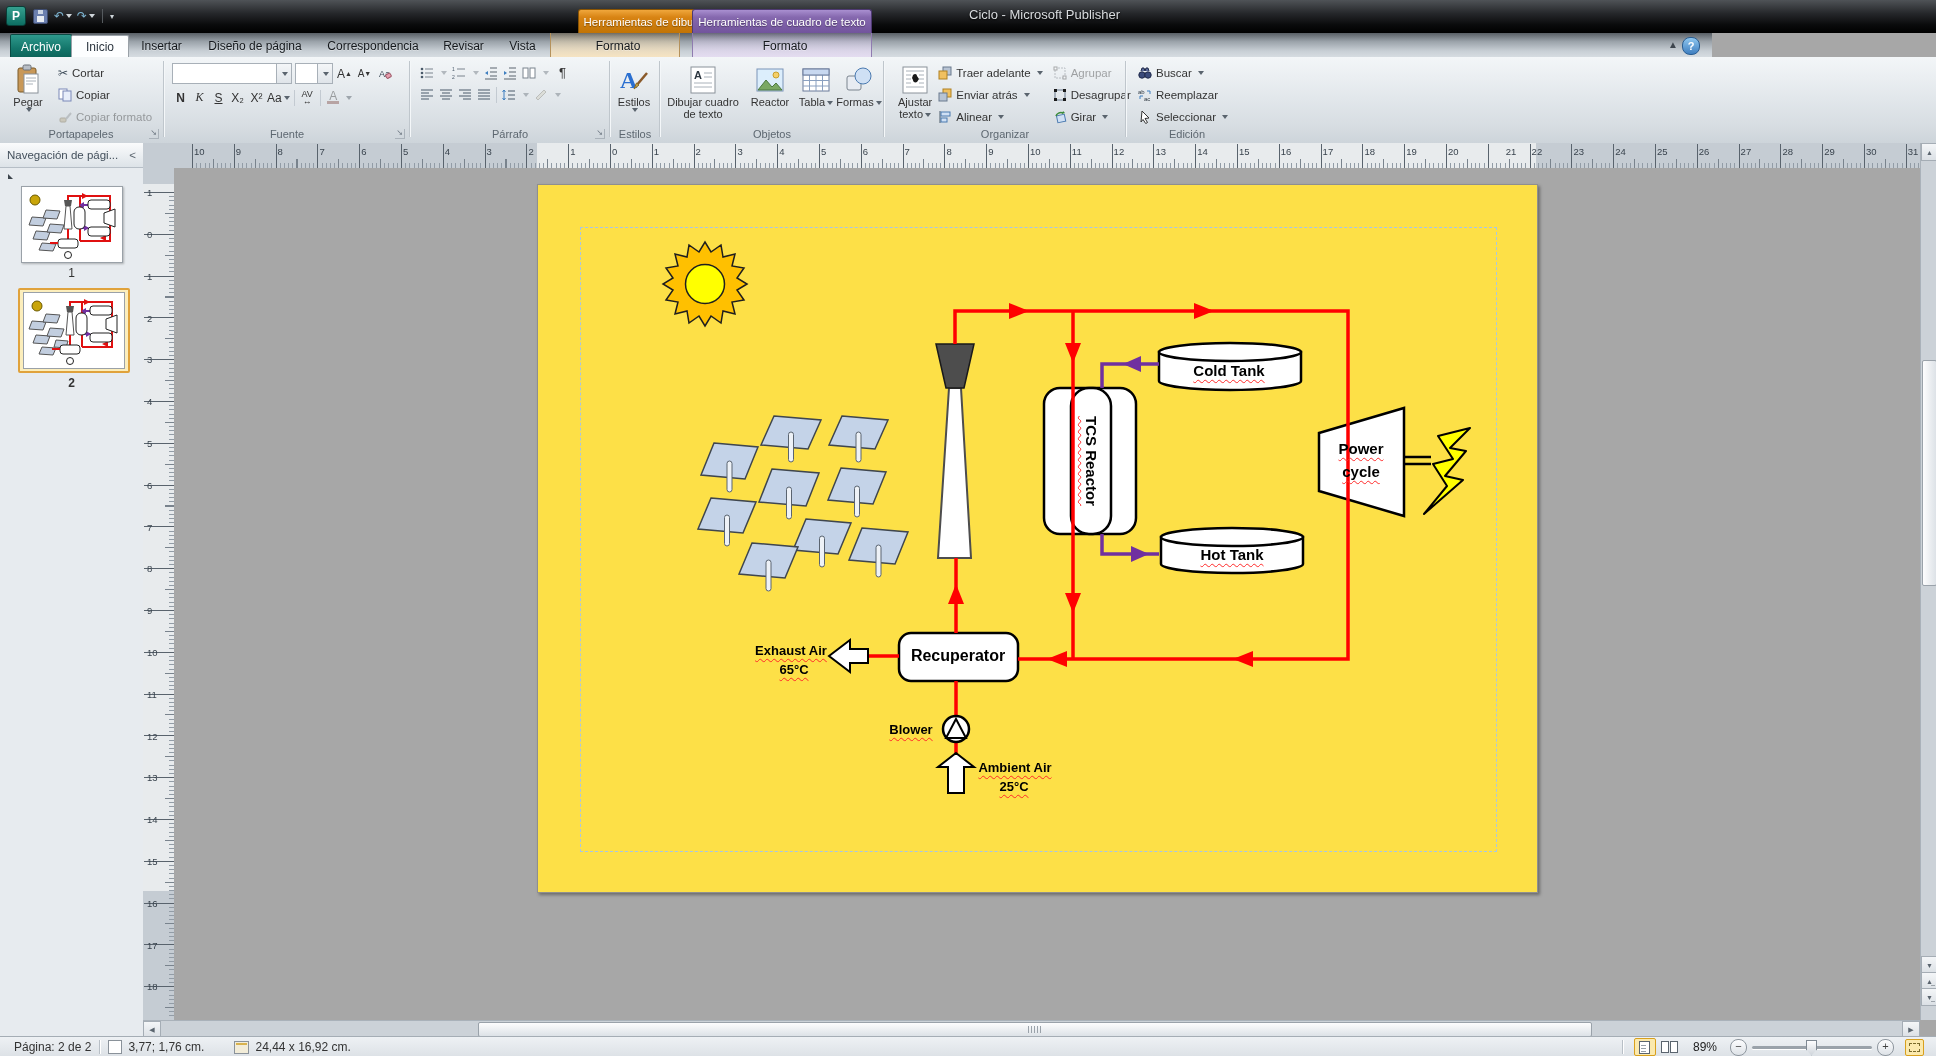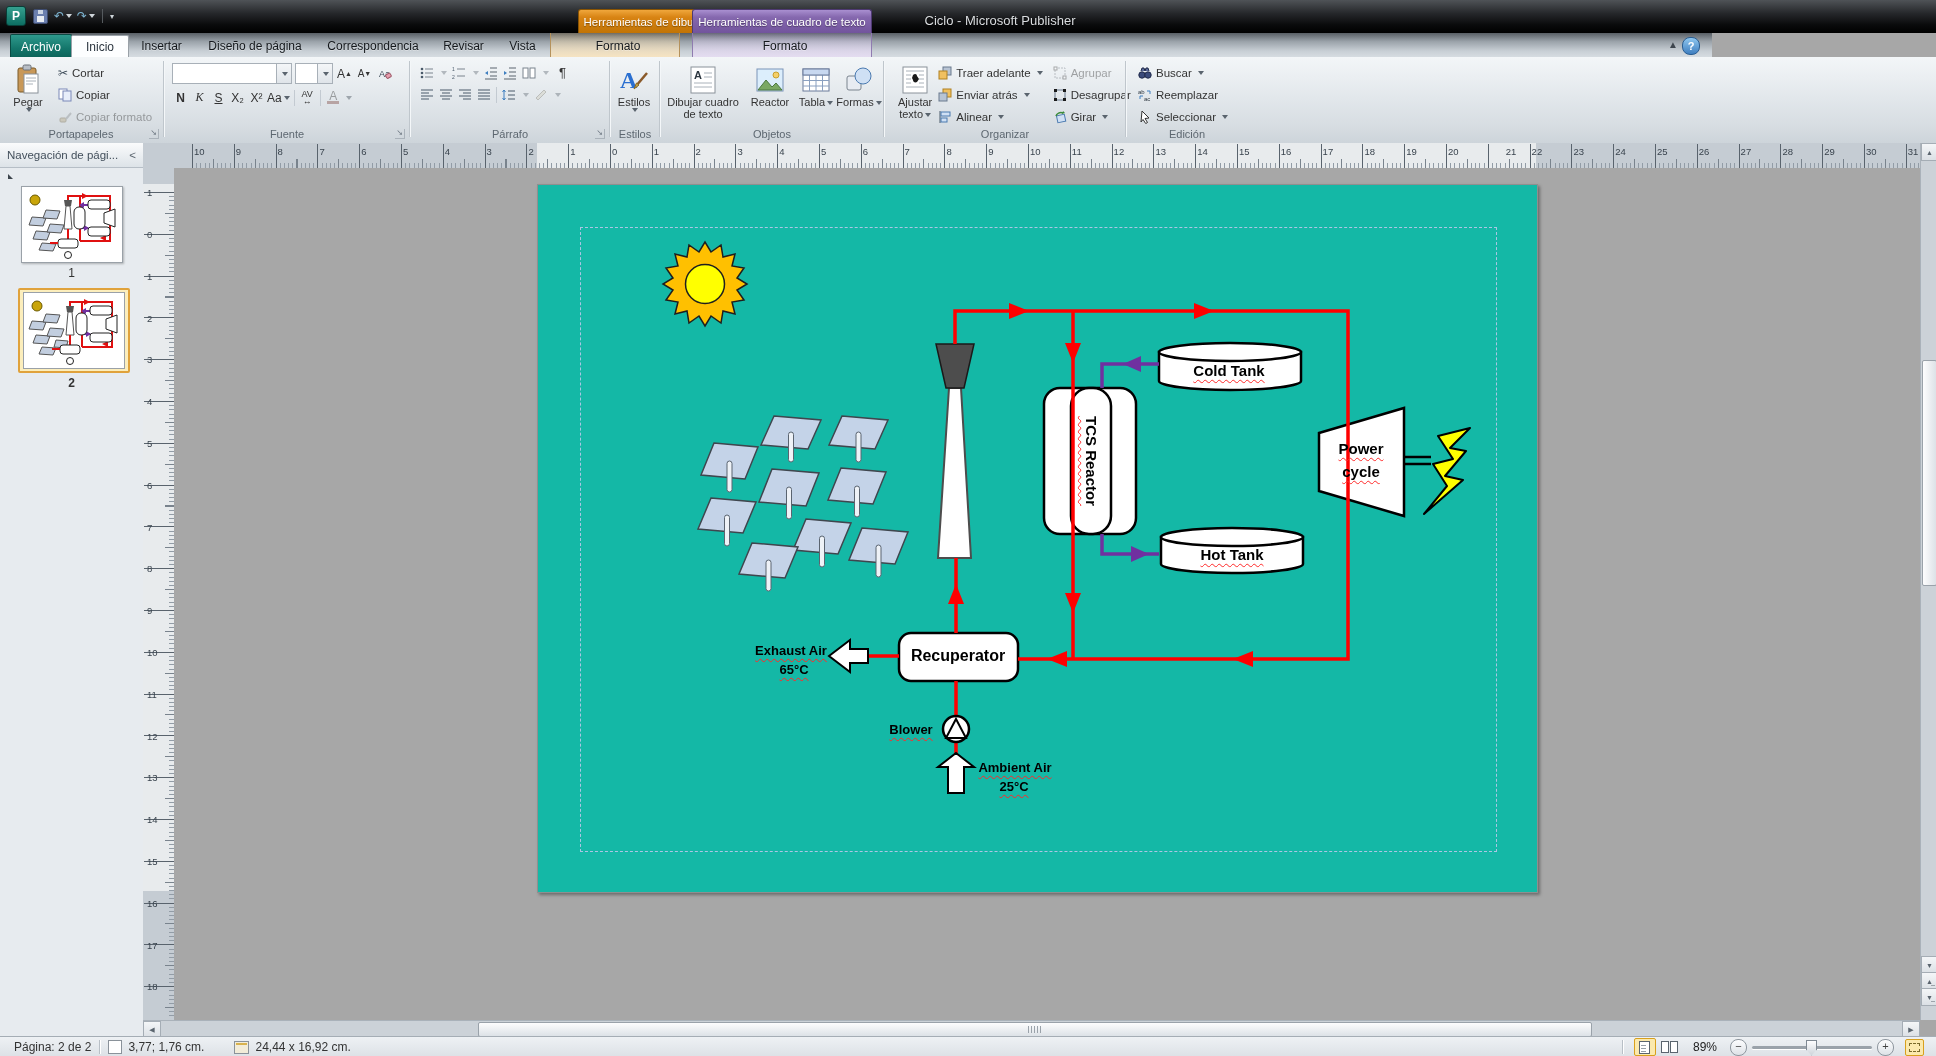--- a/index.html
+++ b/index.html
@@ -14,21 +14,21 @@
   .qat-btn{width:18px;height:18px;display:flex;align-items:center;justify-content:center;
     font-size:12px;color:#9fd4e8;}
   .p-logo{width:18px;height:18px;border-radius:3px;background:linear-gradient(#35a08f,#0d6e62);
     color:#fff;font-weight:bold;font-size:12px;display:flex;align-items:center;justify-content:center;
     border:1px solid #083f38;}
   .floppy{width:13px;height:13px;background:#6b7fae;border:1px solid #3d4b6e;border-radius:2px;position:relative;}
   .floppy:before{content:"";position:absolute;left:3px;top:6px;width:7px;height:6px;background:#e8ecf2;}
   .floppy:after{content:"";position:absolute;left:4px;top:0;width:5px;height:4px;background:#cdd6e4;}
   .qat-caret{color:#cfd6da;font-size:8px;}
   .qat-sep{width:1px;height:14px;background:#555a5e;margin:0 2px;}
-  #window-title{position:absolute;left:880px;top:13px;width:240px;text-align:center;
+  #window-title{position:absolute;left:880px;top:7px;width:240px;text-align:right;
     color:#d9dcdf;font-size:13px;text-shadow:0 1px 2px #000;}
   .ctx-block{position:absolute;top:9px;height:24px;border-radius:3px 3px 0 0;
     display:flex;align-items:center;justify-content:center;color:#fff;font-size:11.5px;
     text-shadow:0 1px 1px rgba(0,0,0,.4);}
   #ctx-drawing{left:578px;width:128px;
     background:linear-gradient(#f0a73c 0%,#d88414 30%,#c07304 100%);border:1px solid #8a5403;border-bottom:none;}
   #ctx-textbox{left:692px;width:178px;
     background:linear-gradient(#a98fd0 0%,#8568ae 30%,#71539c 100%);border:1px solid #4f3a73;border-bottom:none;}
 
   
@@ -102,21 +102,21 @@
       repeating-linear-gradient(to bottom,#929ca6 0 1px,transparent 1px 4.18px);
     background-size:30px 100%,9px 100%,5px 100%;
     background-position:100% 24.2px,100% 24.2px,100% 24.2px;
     background-repeat:no-repeat;}
   .ruler-num{position:absolute;font-size:9.5px;color:#39434d;}
   #vruler .ruler-num{left:4px;}
   #hruler .ruler-num{top:3px;}
 
   
   #workspace{position:absolute;left:174px;top:168px;width:1746px;height:852px;background:#a7a7a7;overflow:hidden;}
-  #page{position:absolute;left:363px;top:16px;width:999px;height:707px;background:#14b8a6;
+  #page{position:absolute;left:363px;top:16px;width:999px;height:707px;background:#fde047;
     border:1px solid #8f8f8f;box-shadow:2px 2px 3px rgba(0,0,0,.35);}
   #margins{position:absolute;left:42px;top:42px;width:915px;height:623px;border:1px dashed #a9c6e4;}
   #diagram{position:absolute;left:0;top:0;}
   .dlabel{position:absolute;transform:translate(-50%,-50%);font-weight:bold;color:#000;white-space:nowrap;}
   .sq{text-decoration:underline wavy 1px #ff2a2a;text-underline-offset:3px;text-decoration-skip-ink:none;}
   .f15{font-size:15px;} .f16{font-size:16px;} .f13{font-size:13px;font-weight:600;}
   #lbl-tcs{transform:translate(-50%,-50%) rotate(90deg);}
 
   
   .sb-btn{position:absolute;background:linear-gradient(#f4f6f8,#dbe0e5);border:1px solid #a5adb5;

